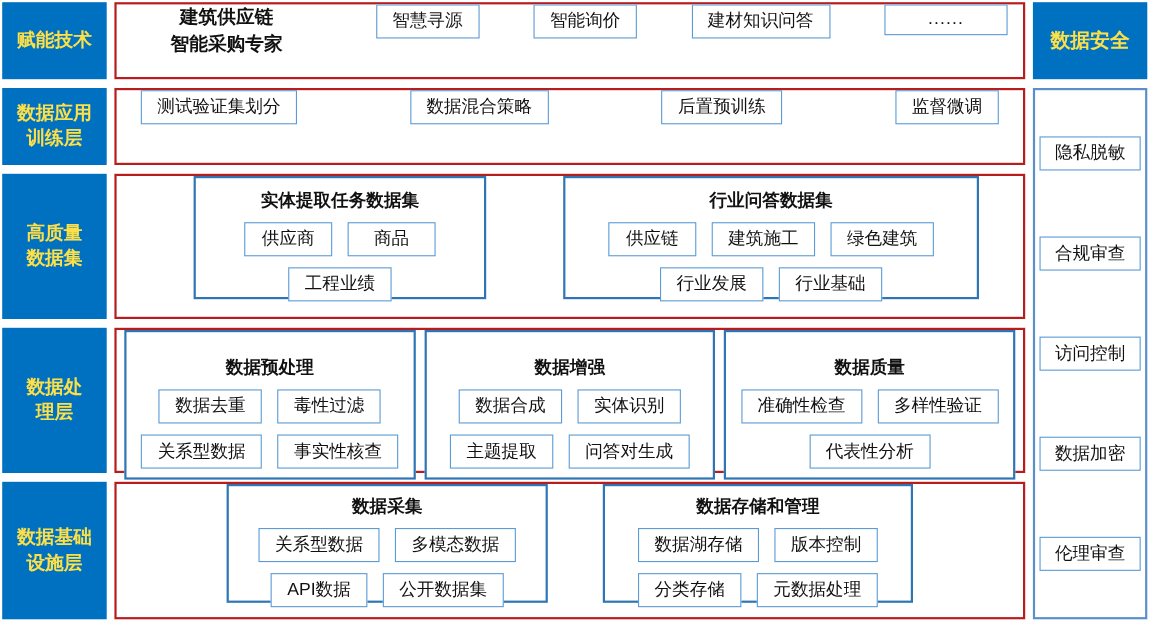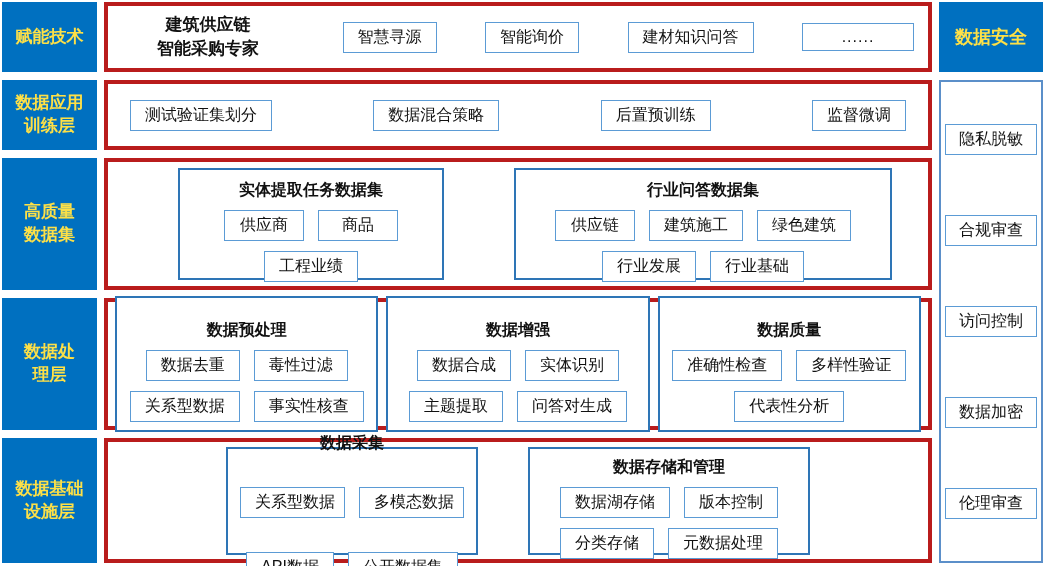--- a/index.html
+++ b/index.html
@@ -25,23 +25,23 @@
     display: flex; align-items: center; justify-content: center;
     text-align: center;
     white-space: pre-line;
   }
   .col-left { grid-column: 1; }
   .col-right { grid-column: 3; }
 
   
   .mrow {
     grid-column: 2;
-    border: 4px solid #b91c1c;
-    background: #fff;
-    display: flex; align-items: center;
+    border: 2px solid #b91c1c;
+    background: #fff;
+    display: flex; align-items: flex-start;
   }
   .row1 { justify-content: space-between; padding: 0 14px; }
   .row2 { justify-content: space-between; padding: 0 22px; }
   .row3 { justify-content: flex-start; padding: 0; }
   .row4 { justify-content: space-between; padding: 0 7px; gap: 8px; }
   .row5 { justify-content: center; gap: 50px; }
 
   .main-title {
     font-weight: bold; font-size: 17px; line-height: 1.4;
     text-align: center; white-space: pre-line; width: 172px;
@@ -69,21 +69,21 @@
   .grow + .grow { margin-top: 10px; }
 
   
   .g-entity { margin-left: 70px; width: 266px; }
   .g-qa     { margin-left: 70px; width: 378px; }
 
   
   .row4 .group { flex: 1; height: 136px; }
 
   
-  .g-collect { width: 252px; height: 108px; gap: 24px; }
+  .g-collect { width: 292px; height: 108px; }
   .g-storage { width: 282px; height: 108px; }
   .row3 .group { height: 112px; }
 
   
   .sec-head { font-size: 18px; text-align: right; }
   .sec-box {
     grid-column: 3; grid-row: 2 / 6;
     border: 2px solid #5b8fc9;
     background: #fff;
     display: flex; flex-direction: column;

